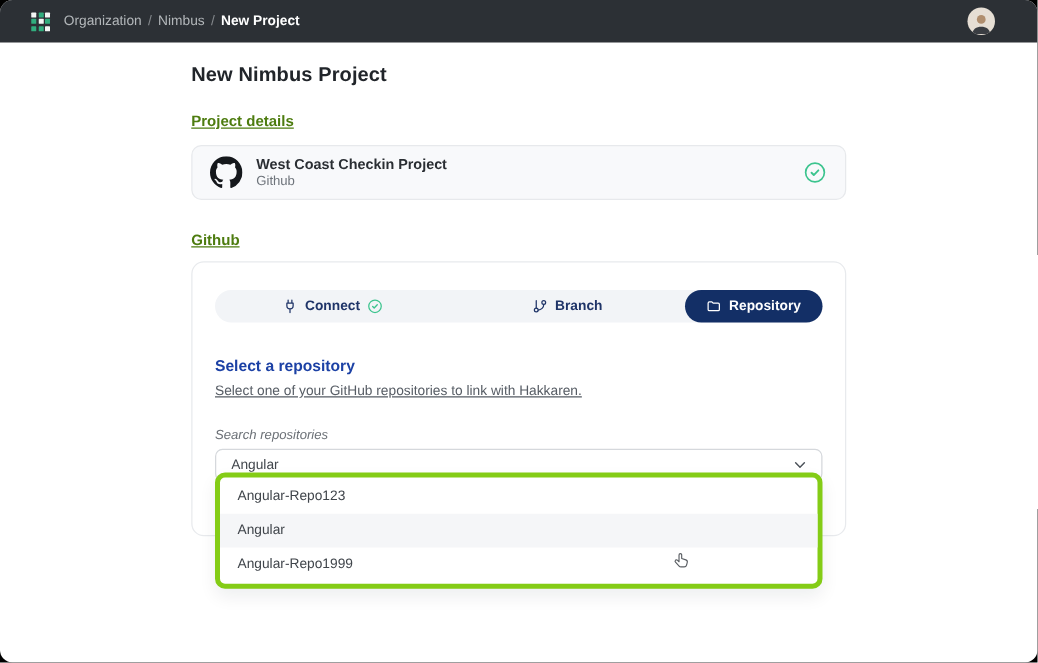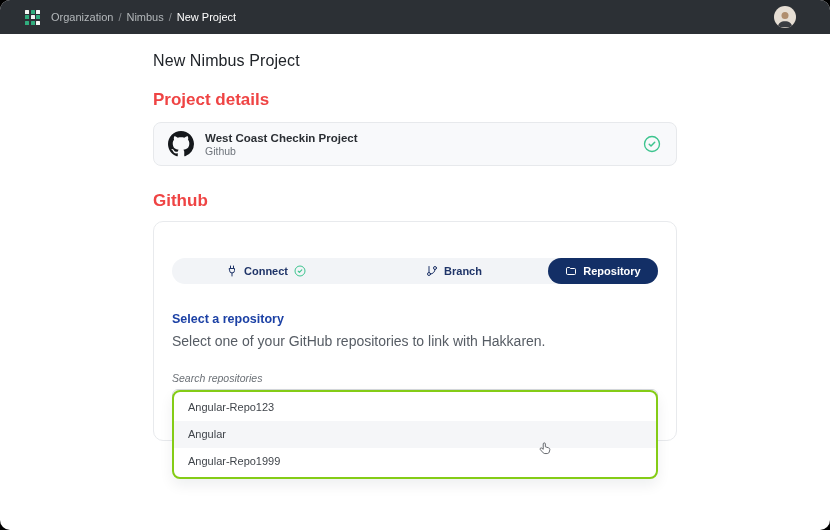--- a/index.html
+++ b/index.html
@@ -31,36 +31,36 @@
     grid-template-rows: repeat(3, 4px);
     gap: 1.5px;
     margin-right: 11px;
     cursor: pointer;
   }
   .logo i { display: block; border-radius: 0.5px; }
   .logo i.w { background: #f4f6f5; }
   .logo i.g { background: #31ad7e; }
   .breadcrumb { display: flex; align-items: center; gap: 5px; font-size: 11px; }
   .crumb { color: #b3b7ba; cursor: pointer; }
-  .crumb.current { color: #ffffff; font-weight: 400; }
+  .crumb.current { color: #ffffff; font-weight: 700; }
   .crumb-sep { color: #85898d; }
   .topbar-spacer { flex: 1; }
   .avatar {
     width: 22px; height: 22px; border-radius: 50%;
     background: #e6ded4;
     overflow: hidden;
     display: flex; align-items: flex-end; justify-content: center;
     cursor: pointer;
     margin-right: 7px;
   }
 
   
   .main { padding: 18px 153px 0 153px; }
-  .page-title { font-size: 16px; font-weight: 400; color: #21252a; letter-spacing: .1px; }
-  .section-heading { font-size: 17px; font-weight: 700; color: #ef4444; }
+  .page-title { font-size: 16px; font-weight: 700; color: #21252a; letter-spacing: .1px; }
+  .section-heading { font-size: 12px; font-weight: 700; color: #4d7c0f; text-decoration: underline; }
   .section-heading.pd { margin-top: 20px; }
   .section-heading.gh { margin-top: 25px; }
 
   
   .project-card {
     margin-top: 12px;
     height: 44px;
     background: #f8f9fb;
     border: 1px solid #e7e9ec;
     border-radius: 8px;
@@ -75,21 +75,21 @@
   .check-lg { width: 18px; height: 18px; }
 
   
   .github-card {
     position: relative;
     margin-top: 10px;
     height: 220px;
     background: #ffffff;
     border: 1px solid #e8eaed;
     border-radius: 10px;
-    padding: 36px 18px 0 18px;
+    padding: 22px 18px 0 18px;
   }
   .tabbar {
     height: 26px;
     background: #f2f4f7;
     border-radius: 13px;
     display: flex;
     align-items: center;
   }
   .tab {
     flex: 1;
@@ -103,21 +103,21 @@
   .tab svg { width: 12px; height: 12px; }
   .tab.active {
     background: #132f66;
     color: #ffffff;
     max-width: 110px;
     margin: 0 auto;
   }
   .check-sm { width: 11px; height: 11px; }
 
   .panel-title { margin-top: 28px; font-size: 12.5px; font-weight: 700; color: #1c41a5; }
-  .panel-desc { margin-top: 7px; font-size: 14px; color: #565c64; }
+  .panel-desc { margin-top: 7px; font-size: 11px; color: #565c64; text-decoration: underline; }
   .search-label { margin-top: 23px; font-size: 10.5px; color: #6b7076; font-style: italic; }
 
   .search-box {
     margin-top: 5px;
     height: 26px;
     border: 1px solid #d5d8dc;
     border-radius: 6px;
     background: #fff;
     display: flex; align-items: center;
     padding: 0 10px 0 12px;
@@ -129,21 +129,21 @@
     background: transparent;
   }
   .chevron { width: 14px; height: 14px; cursor: pointer; }
 
   
   .dropdown {
     position: absolute;
     left: 18px; top: 168px;
     width: calc(100% - 36px);
     background: #ffffff;
-    border: 2px solid #84cc16;
+    border: 4px solid #84cc16;
     border-radius: 8px;
     box-shadow: 0 6px 14px rgba(20,25,40,.07);
     padding: 2px 0;
     z-index: 5;
   }
   .option {
     padding: 7px 14px 8px 14px;
     font-size: 11px; color: #40454b;
     cursor: pointer;
   }

